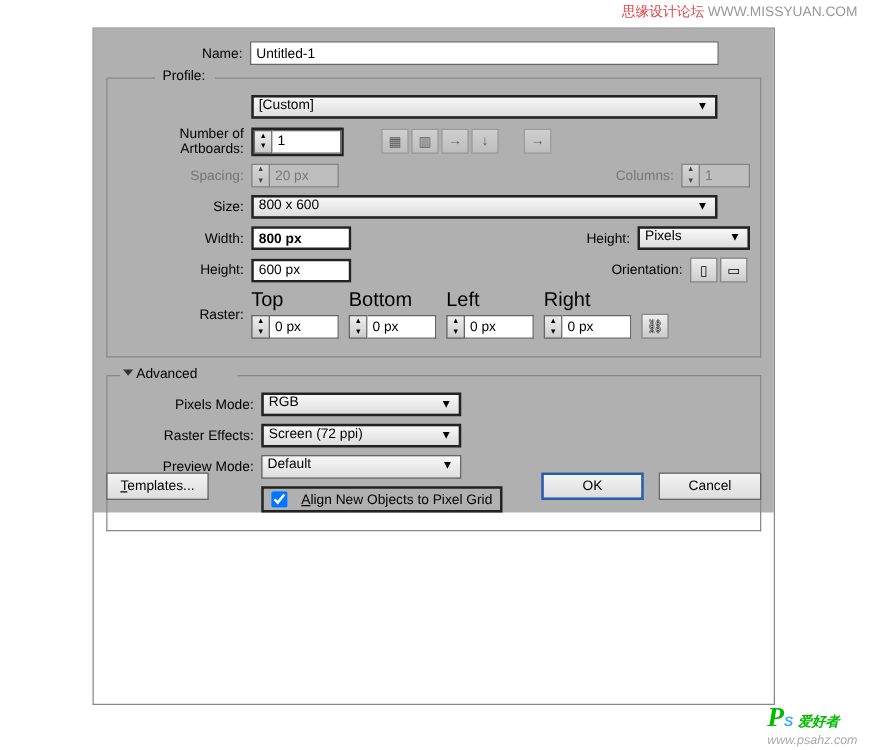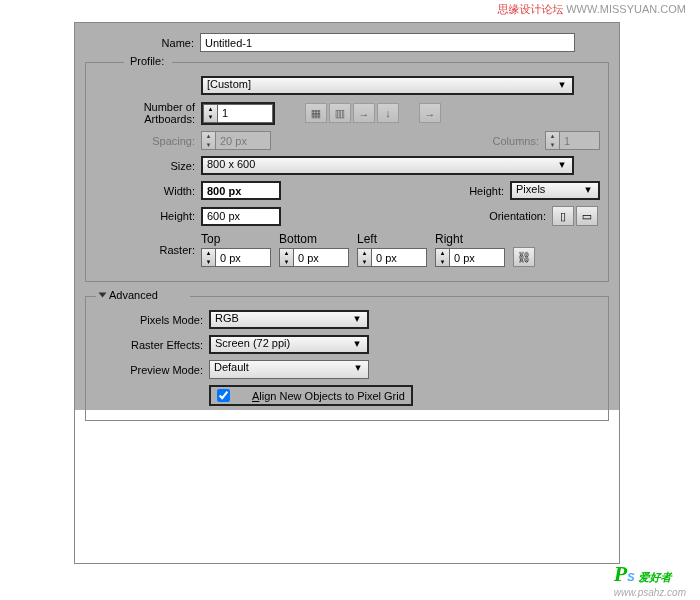--- a/index.html
+++ b/index.html
@@ -34,23 +34,23 @@
 .group::before { content: ""; position: absolute; top: 0; left: 0; width: 38px; border-top: 1px solid #888; }
 .group .grplabel { position: absolute; top: -7px; left: 40px; background: #b0b0b0; padding: 0 4px; }
 .group::after { content: ""; position: absolute; top: 0; right: 0; left: 86px; border-top: 1px solid #888; }
 .group2::after { left: 104px; }
 
 .iconbtn { width: 22px; height: 20px; border: 1px solid #888; background: linear-gradient(#eee,#ccc); display: inline-flex; align-items: center; justify-content: center; margin-right: 2px; }
 .iconbtn.dis { opacity: .5; }
 
 .bleed-row { display: flex; align-items: flex-end; gap: 8px; }
 .bleed-col { display: flex; flex-direction: column; }
-.bleed-col .tl { font-size: 12px; margin-bottom: 2px; }
-
-.chk { display: flex; align-items: center; gap: 22px; border: 2px solid #222; padding: 2px 6px; background: #b0b0b0; }
+.bleed-col .tl { font-size: 16px; margin-bottom: 2px; }
+
+.chk { display: flex; align-items: center; gap: 11px; border: 2px solid #222; padding: 2px 6px; background: #b0b0b0; }
 .chk input { margin: 0; }
 .chk .u { text-decoration: underline; }
 
 .footer { position: absolute; bottom: 10px; left: 10px; right: 10px; display: flex; justify-content: space-between; }
 .btn { width: 82px; height: 22px; border: 1px solid #666; background: linear-gradient(#f4f4f4,#ddd); display: inline-flex; align-items: center; justify-content: center; }
 .btn.primary { border: 2px solid #2a5db0; }
 .btn .u { text-decoration: underline; }
 .tri { display: inline-block; width: 0; height: 0; border-top: 4px solid transparent; border-bottom: 4px solid transparent; border-left: 5px solid #333; transform: rotate(90deg); margin-right: 4px; }
 </style>
 </head>
@@ -225,15 +225,24 @@
       </div>
       <div class="row">
         <div class="lbl"></div>
         <label class="chk">
           <input type="checkbox" checked="" style="">
           <span><span class="u">A</span><span>lign New Objects to Pixel Grid</span></span>
         </label>
       </div>
     </div>
 
+    <div class="footer">
+      <div class="btn">
+          <span><span class="u">T</span><span>emplates...</span></span>
+        </div>
+      <div style="display:flex;gap:12px">
+        <div class="btn primary">OK</div>
+        <div class="btn">Cancel</div>
+      </div>
+    </div>
 
   </div>
 </div>
 
 </body></html>

